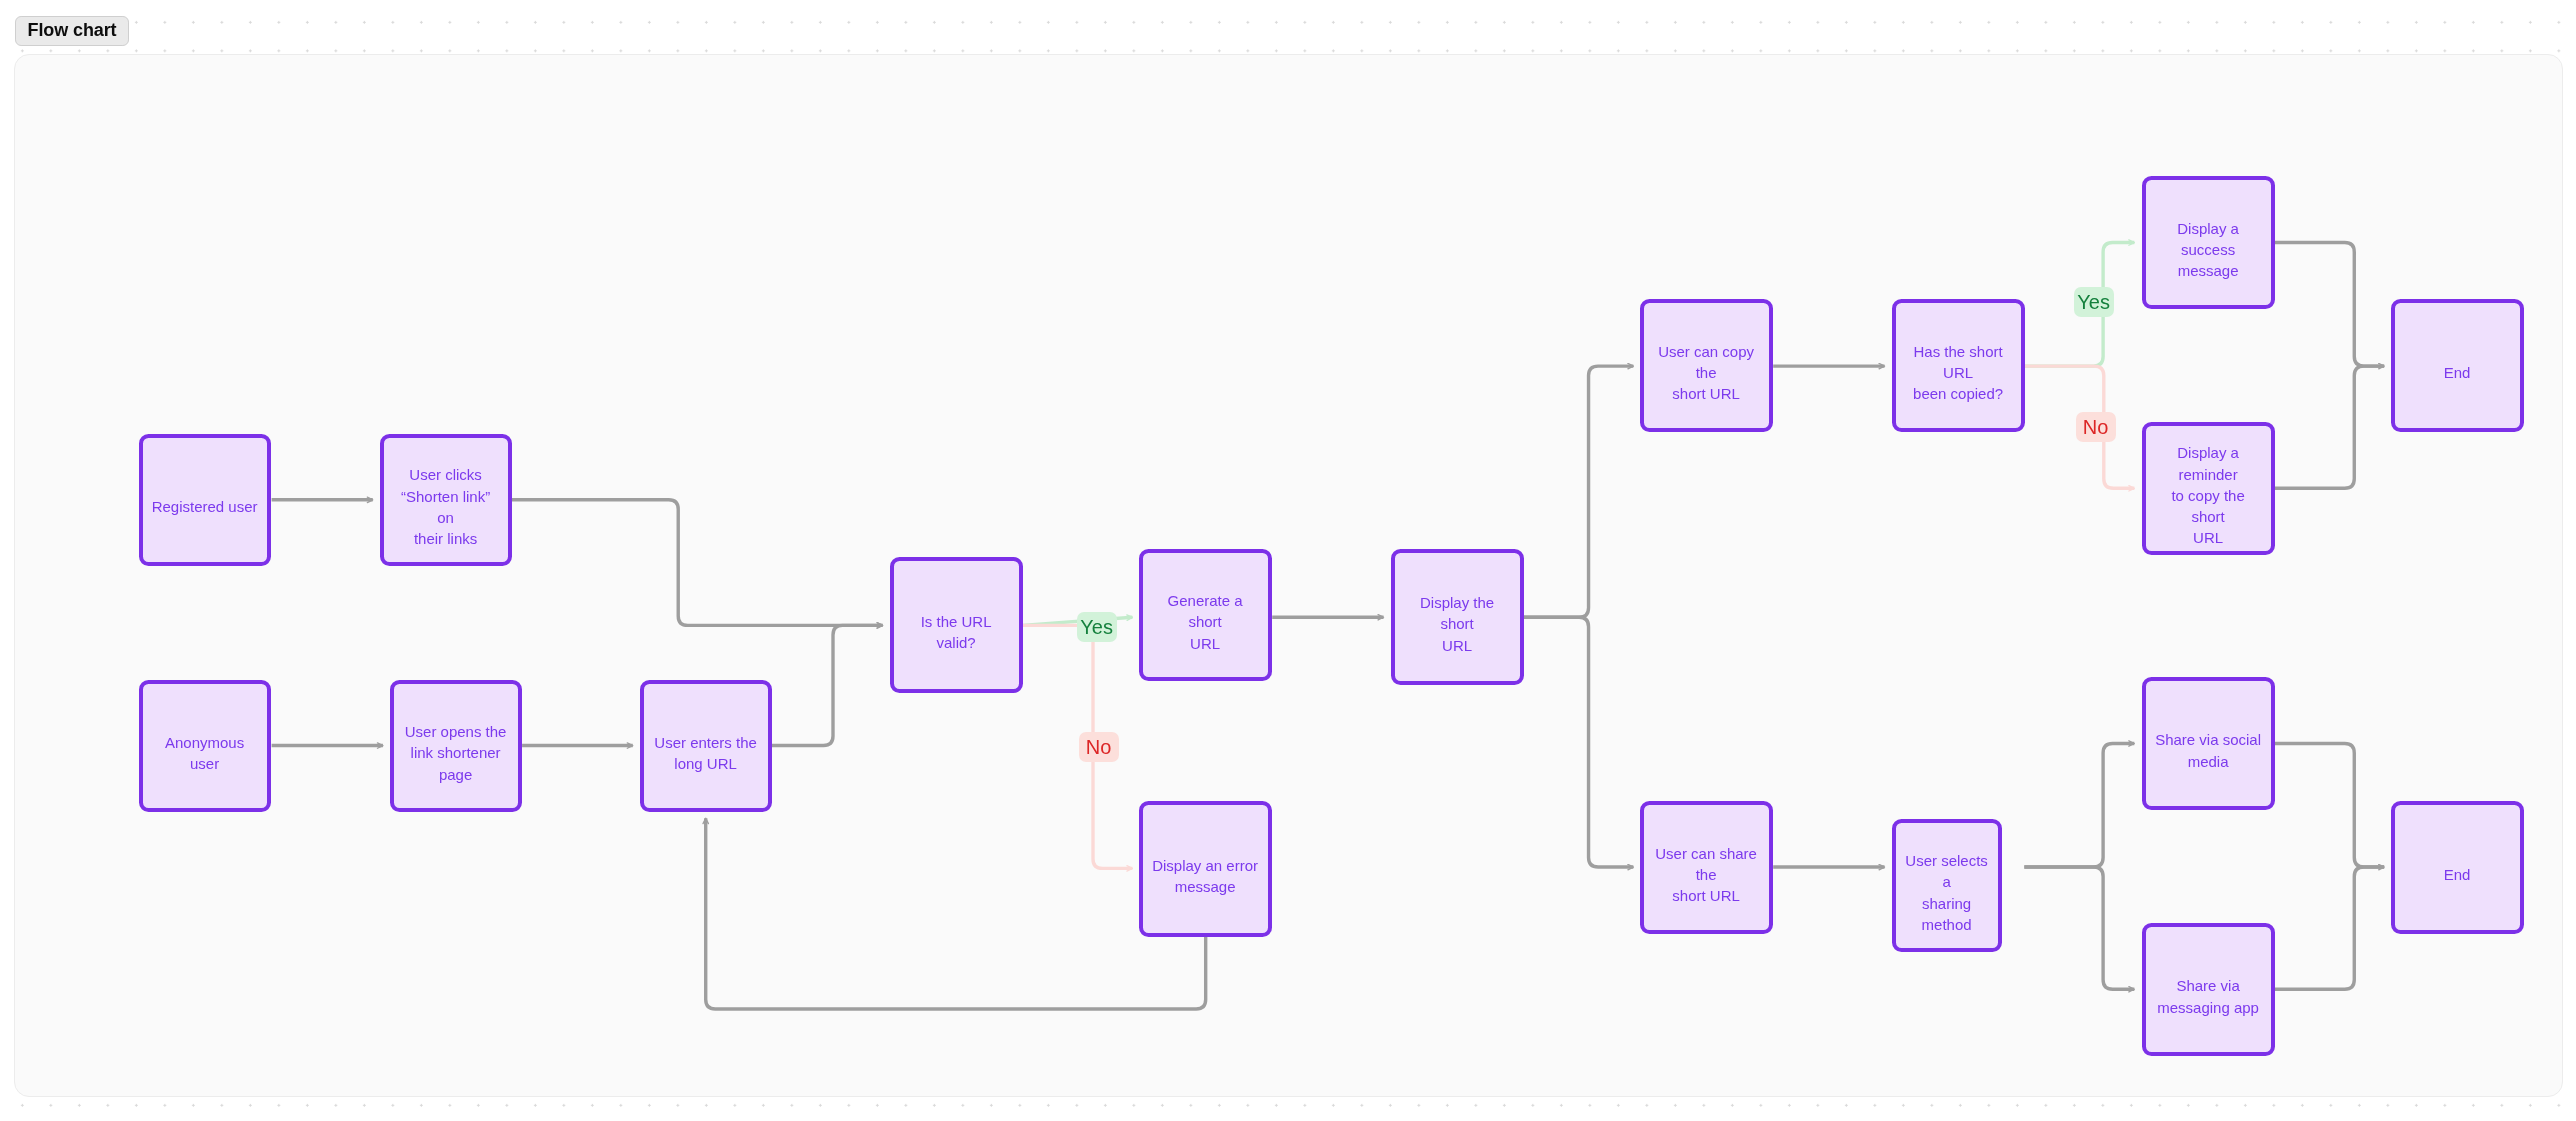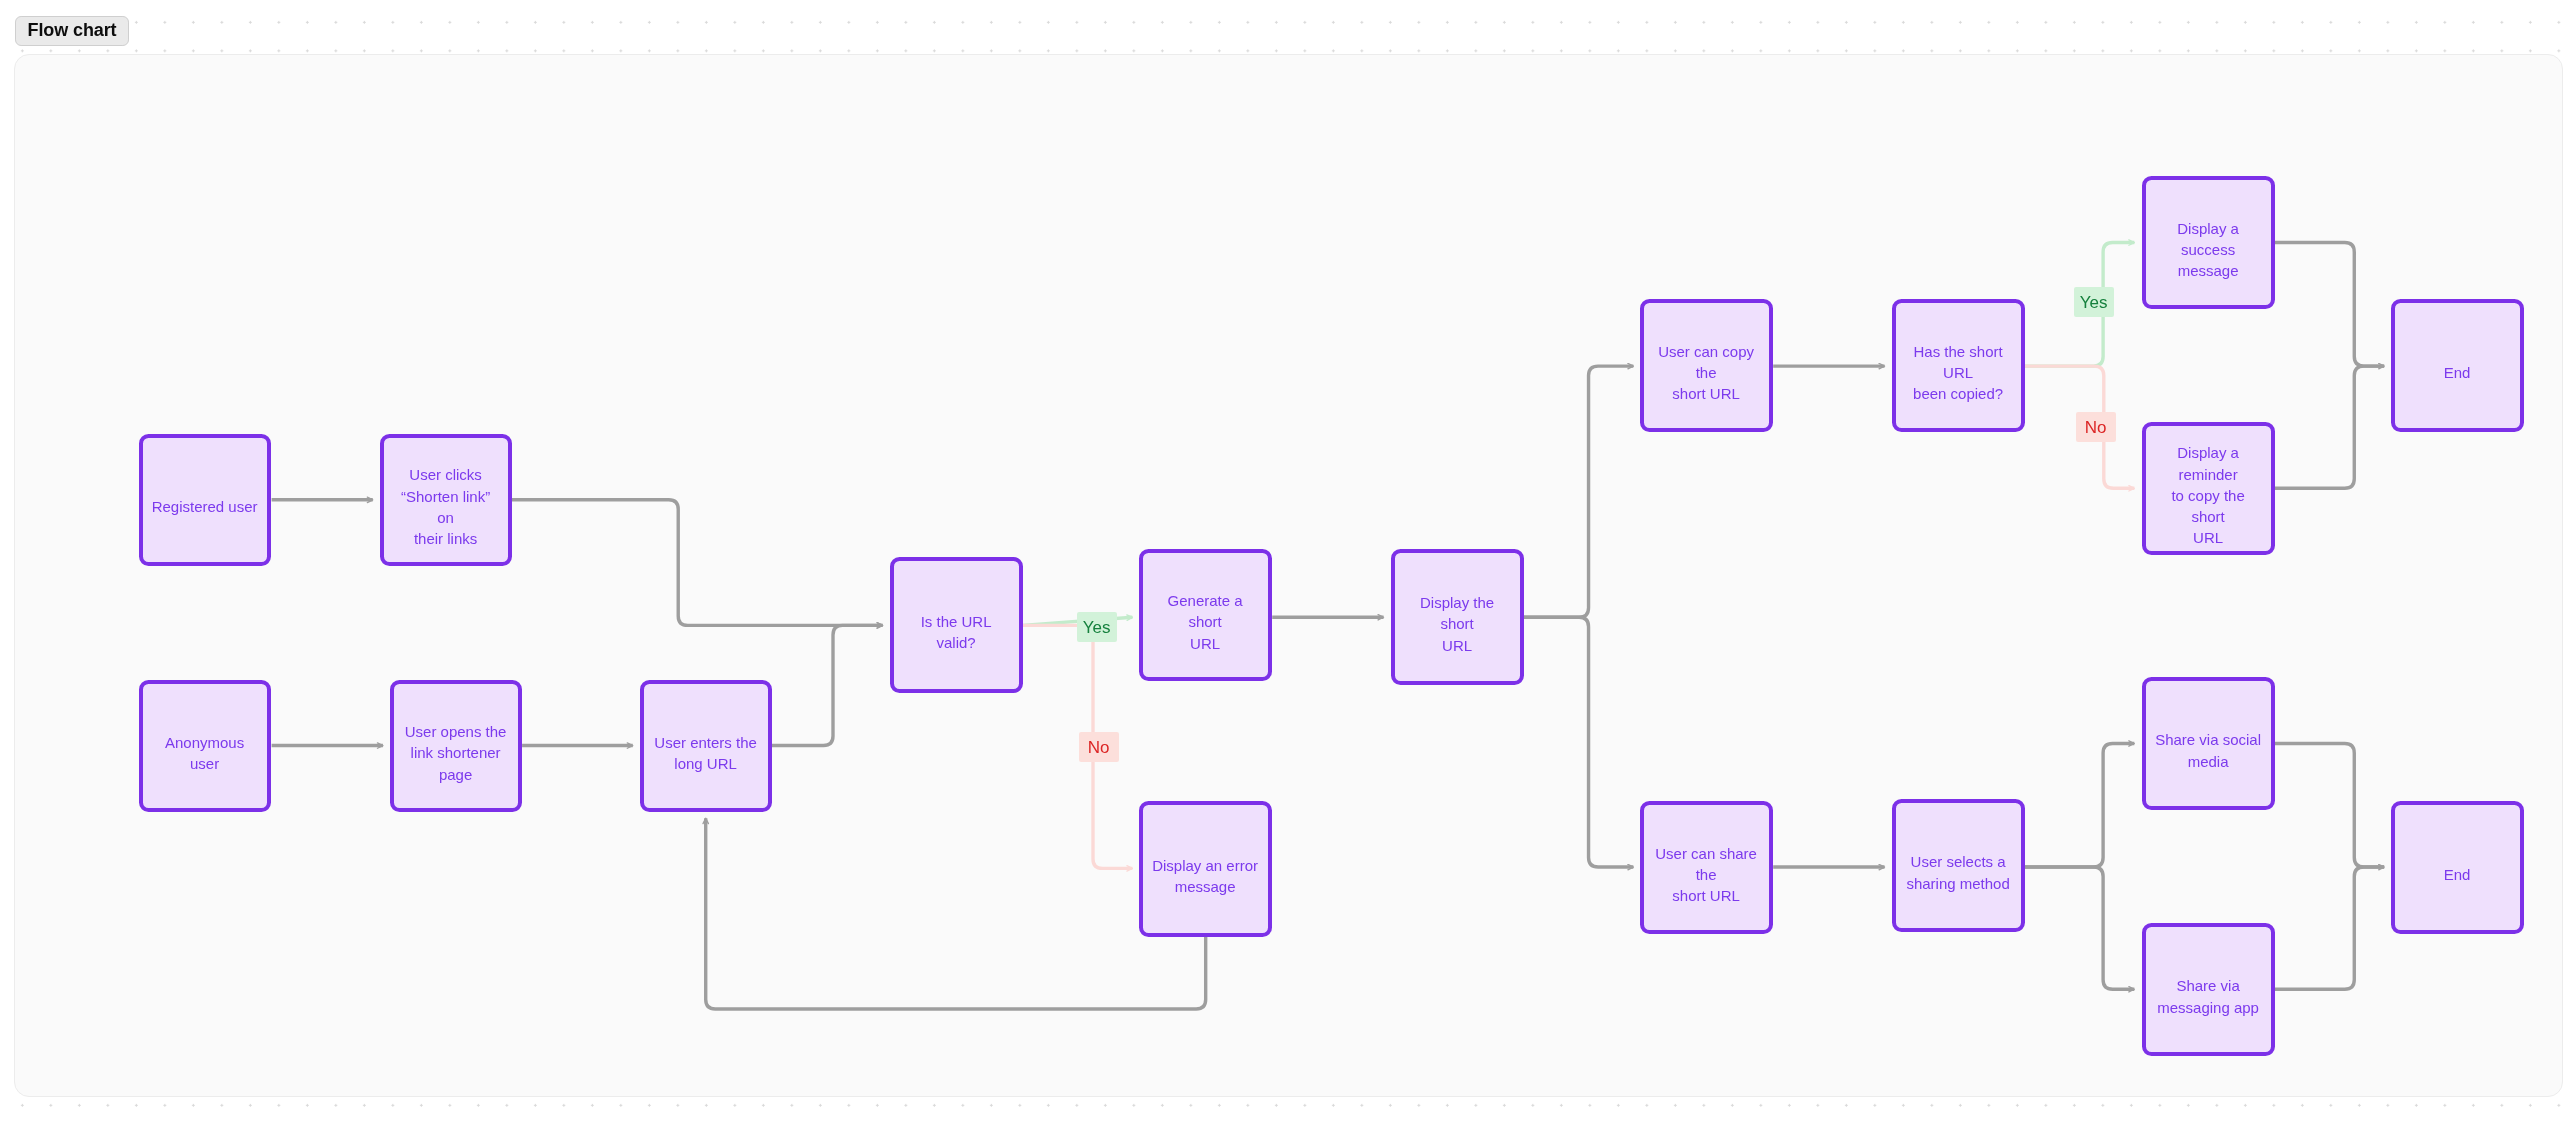--- a/index.html
+++ b/index.html
@@ -95,22 +95,22 @@
     margin-top: 14px;
   }
 
   
   .edge-label {
     position: absolute;
     box-sizing: border-box;
     display: flex;
     align-items: center;
     justify-content: center;
-    border-radius: 2px;
-    font-size: 17px;
+    border-radius: 7px;
+    font-size: 20px;
     line-height: 1;
     z-index: 20;
     padding: 0 20px;
   }
   .edge-label.yes {
     background: #d2f2d9;
     color: #15803d;
   }
   .edge-label.no {
     background: #fcdfdb;
@@ -216,21 +216,21 @@
 to copy the short
 URL</span>
         </div>
         <div class="node" style="left: 2376px; top: 244px; width: 133px; height: 133px;">
           <span class="node-label">End</span>
         </div>
         <div class="node" style="left: 1625px; top: 746px; width: 133px; height: 133px;">
           <span class="node-label">User can share the
 short URL</span>
         </div>
-        <div class="node" style="left: 1877px; top: 744px; width: 133px; height: 133px;">
+        <div class="node" style="left: 1877px; top: 764px; width: 110px; height: 133px;">
           <span class="node-label">User selects a
 sharing method</span>
         </div>
         <div class="node" style="left: 2127px; top: 622px; width: 133px; height: 133px; align-items: center;">
           <span class="node-label">Share via social
 media</span>
         </div>
         <div class="node" style="left: 2127px; top: 868px; width: 133px; height: 133px;">
           <span class="node-label">Share via
 messaging app</span>

